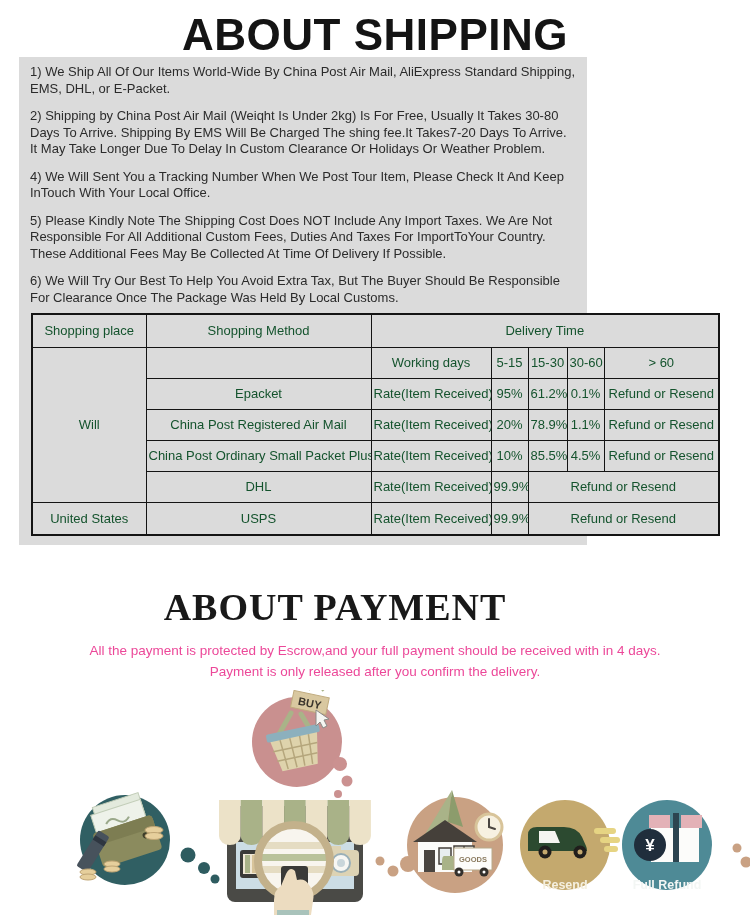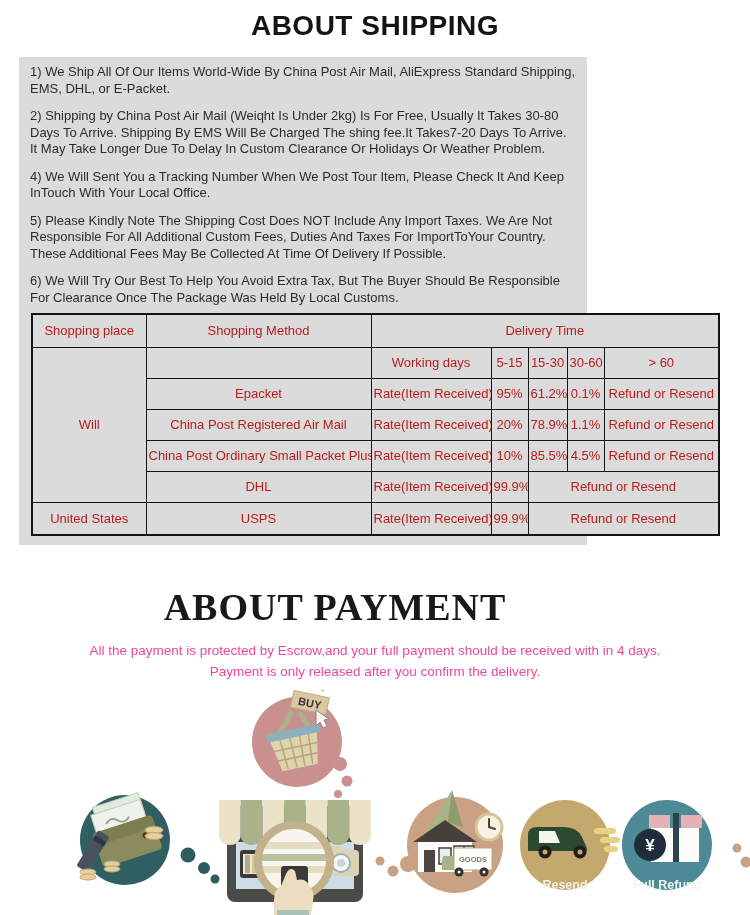--- a/index.html
+++ b/index.html
@@ -1,29 +1,29 @@
 <!DOCTYPE html>
 <html><head>
 <meta charset="utf-8">
 <style>
   html,body{margin:0;padding:0;background:#fff;}
   .page{position:relative;width:750px;height:915px;margin:0 auto;background:#ffffff;
         font-family:"Liberation Sans", sans-serif;overflow:hidden;}
 
   
   .ship-title{position:absolute;top:10px;left:0;width:750px;text-align:center;
-              font-size:28px;font-weight:700;letter-spacing:.5px;color:#141414;}
+              font-size:44px;font-weight:700;letter-spacing:.5px;color:#141414;}
   .gray-panel{position:absolute;top:57px;left:19px;width:568px;height:488px;
               background:#dbdbdb;box-sizing:border-box;padding:7px 11px 0 11px;}
   .gray-panel p{margin:0 0 11px 0;font-size:13px;line-height:16.5px;color:#2b2b2b;}
 
   
   .tbl-wrap{position:absolute;top:256px;left:12px;}
   table.ship{border-collapse:collapse;border:2px solid #141414;table-layout:fixed;
-             width:687px;font-size:13px;color:#b91c1c;background:#dbdbdb;}
+             width:687px;font-size:13px;color:#14532d;background:#dbdbdb;}
   table.ship td,table.ship th{border:1px solid #141414;text-align:center;vertical-align:middle;
              padding:0 2px;font-weight:400;overflow:hidden;white-space:nowrap;}
   tr.h-row{height:33px;} tr.r{height:31px;} tr.r-last{height:33px;}
 
   
   .pay-title{position:absolute;top:585px;left:0;width:670px;text-align:center;
              font-family:"Liberation Serif", serif;font-size:38px;font-weight:700;
              letter-spacing:1px;color:#191919;}
   .pay-sub{position:absolute;top:640px;left:0;width:750px;text-align:center;
            font-size:13.5px;line-height:21px;color:#ec4899;}

